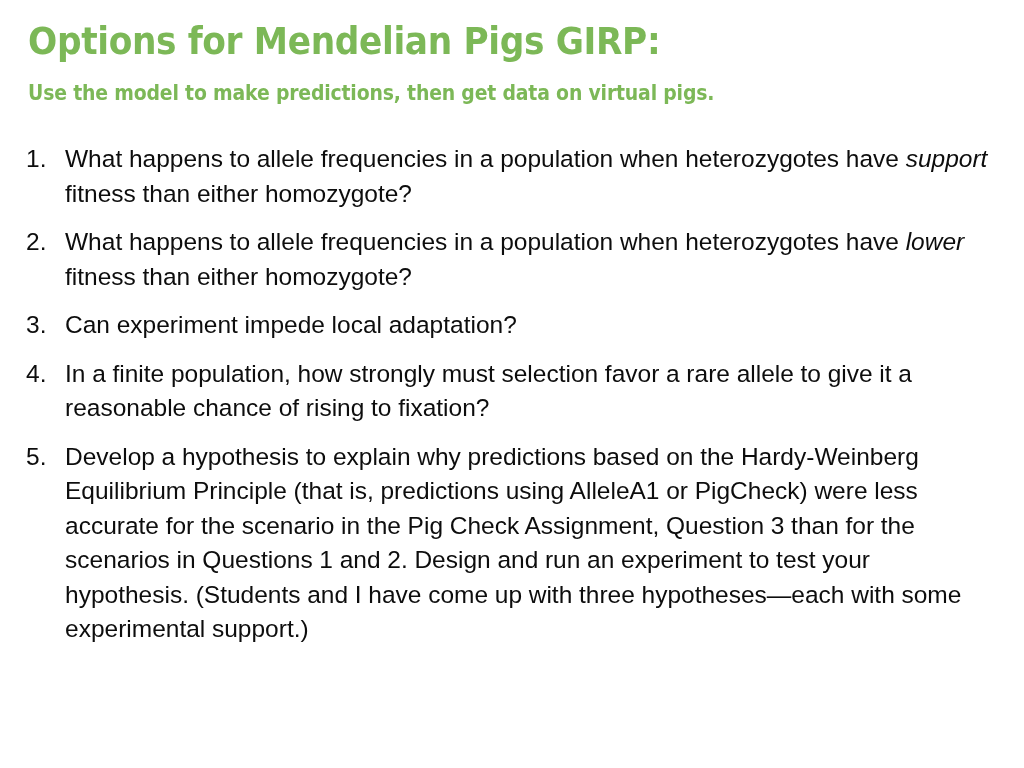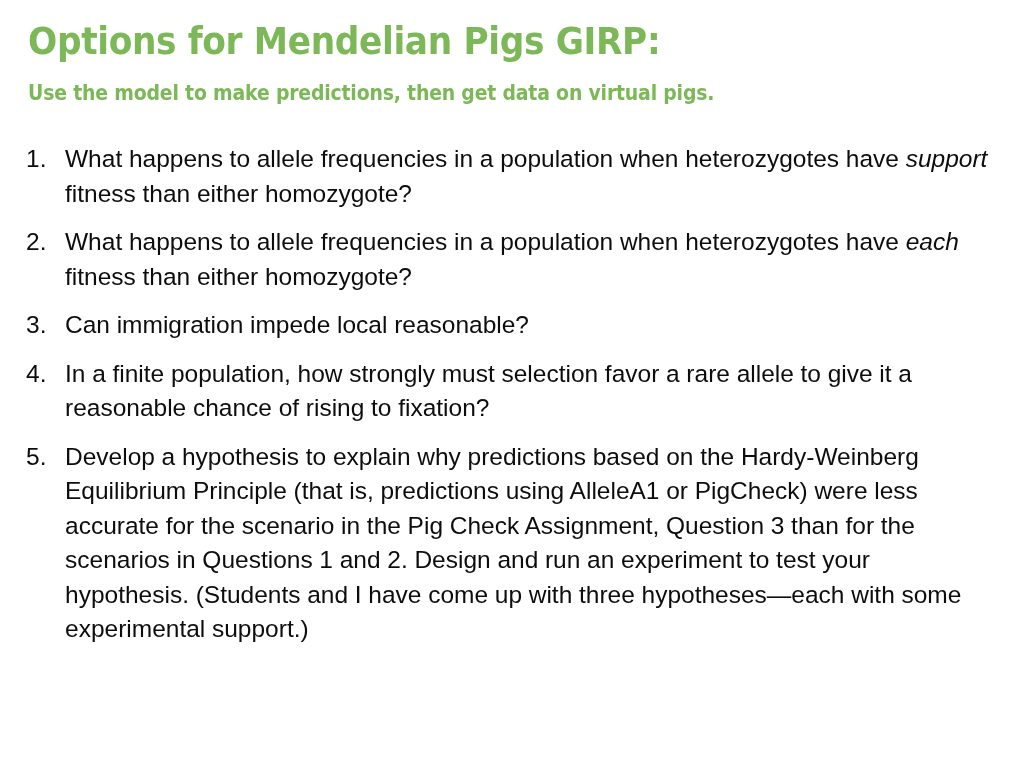--- a/index.html
+++ b/index.html
@@ -112,26 +112,26 @@
 
   <ol class="question-list">
 
     <li class="question-item">
       <span class="question-number">1.</span>
       <span class="question-text"><span>What happens to allele frequencies in a population when heterozygotes have </span><em>support</em><span> fitness than either homozygote?</span></span>
     </li>
 
     <li class="question-item">
       <span class="question-number">2.</span>
-      <span class="question-text"><span>What happens to allele frequencies in a population when heterozygotes have </span><em>each</em><span> fitness than either homozygote?</span></span>
+      <span class="question-text"><span>What happens to allele frequencies in a population when heterozygotes have </span><em>lower</em><span> fitness than either homozygote?</span></span>
     </li>
 
     <li class="question-item">
       <span class="question-number">3.</span>
-      <span class="question-text"><span>Can immigration impede local reasonable?</span><em></em><span></span></span>
+      <span class="question-text"><span>Can experiment impede local adaptation?</span><em></em><span></span></span>
     </li>
 
     <li class="question-item">
       <span class="question-number">4.</span>
       <span class="question-text"><span>In a finite population, how strongly must selection favor a rare allele to give it a reasonable chance of rising to fixation?</span><em></em><span></span></span>
     </li>
 
     <li class="question-item">
       <span class="question-number">5.</span>
       <span class="question-text"><span>Develop a hypothesis to explain why predictions based on the Hardy-Weinberg Equilibrium Principle (that is, predictions using AlleleA1 or PigCheck) were less accurate for the scenario in the Pig Check Assignment, Question 3 than for the scenarios in Questions 1 and 2. Design and run an experiment to test your hypothesis. (Students and I have come up with three hypotheses—each with some experimental support.)</span><em></em><span></span></span>

